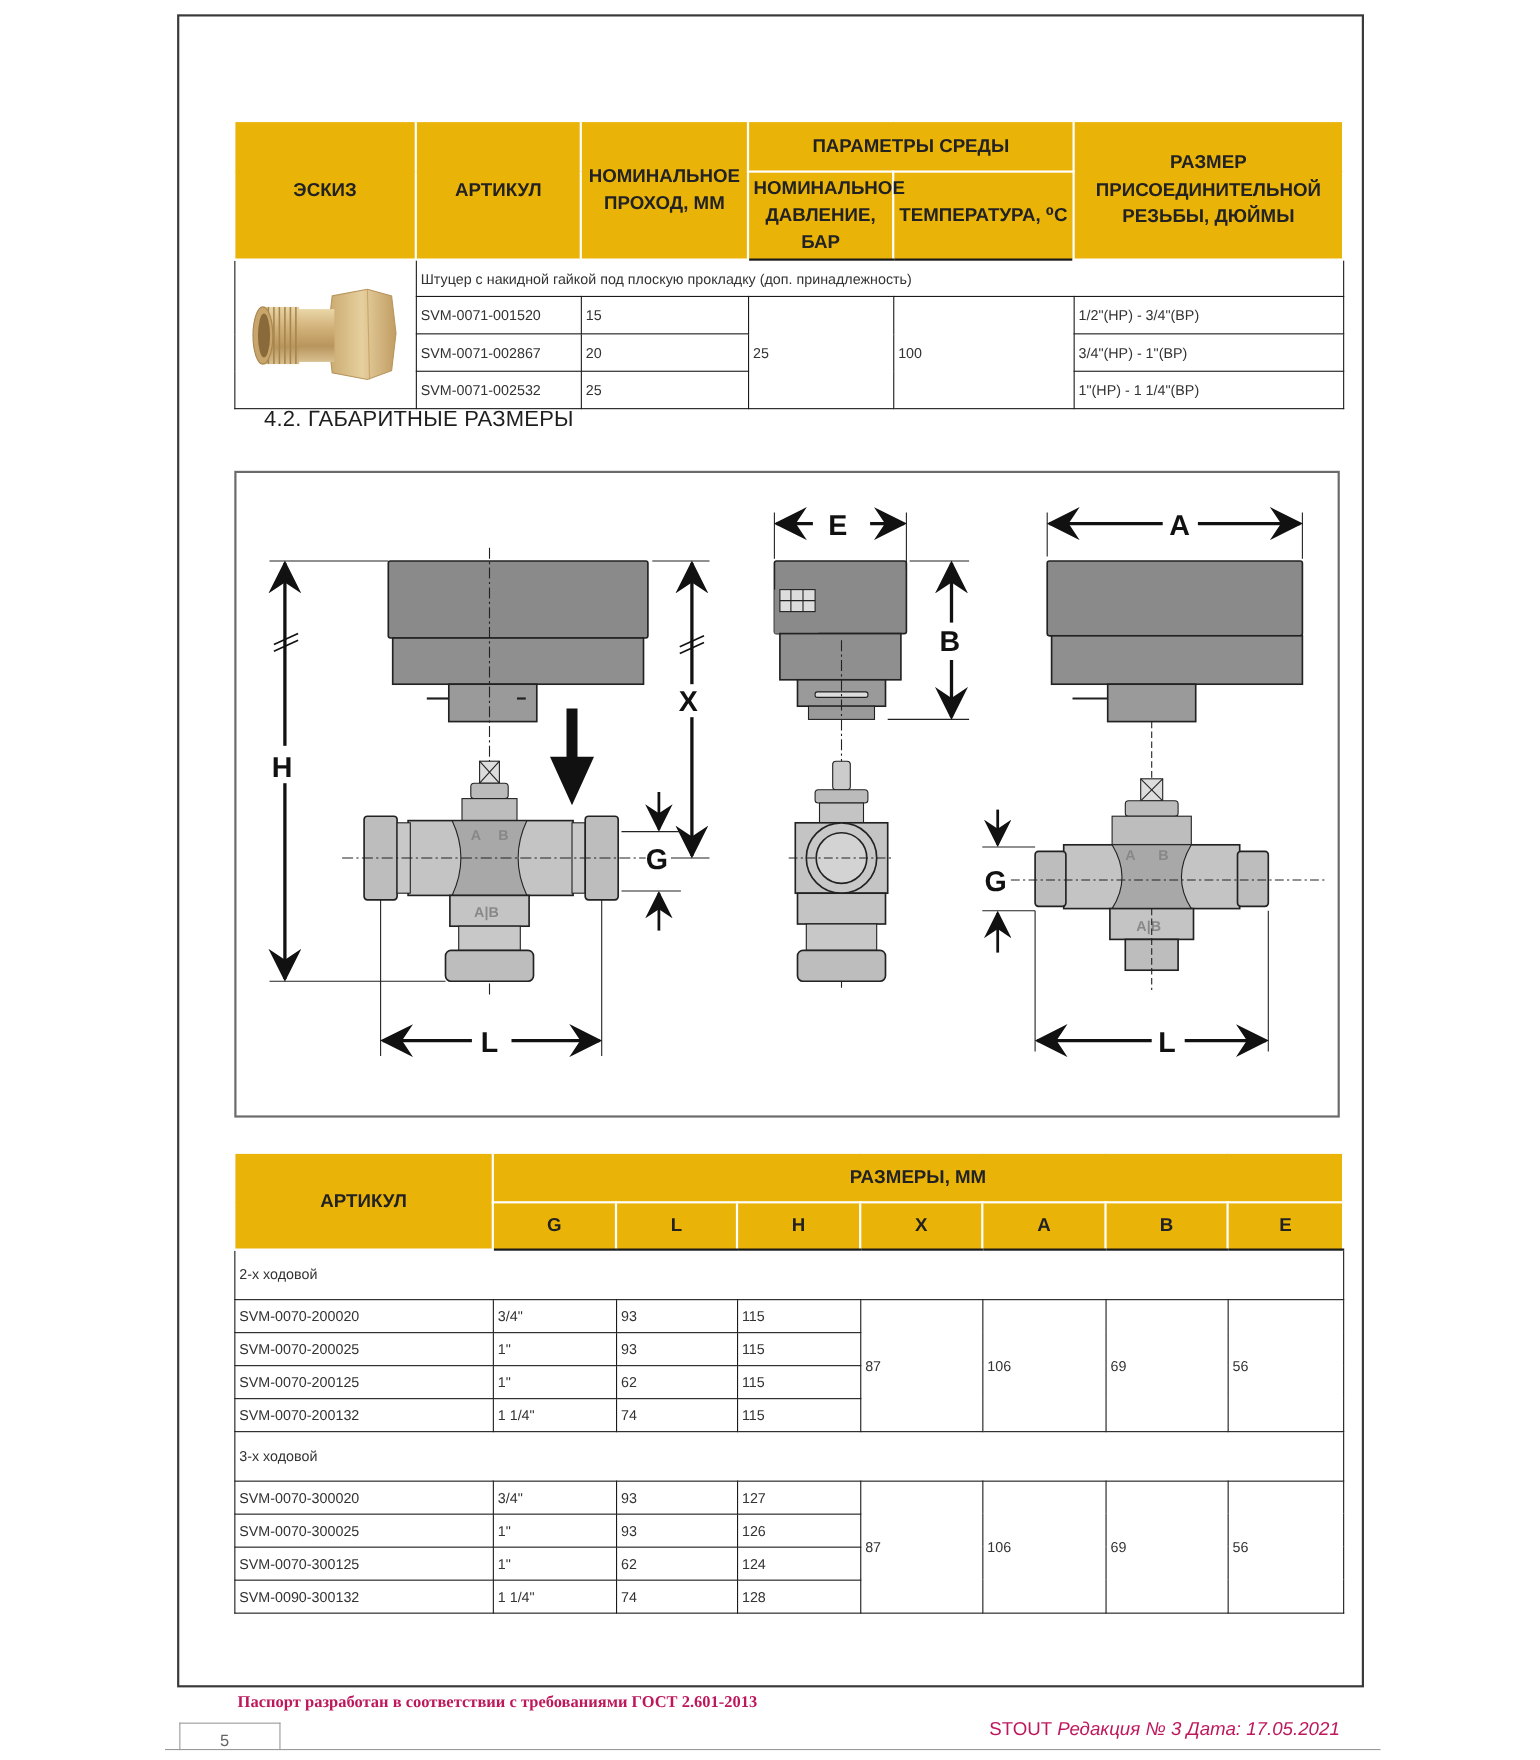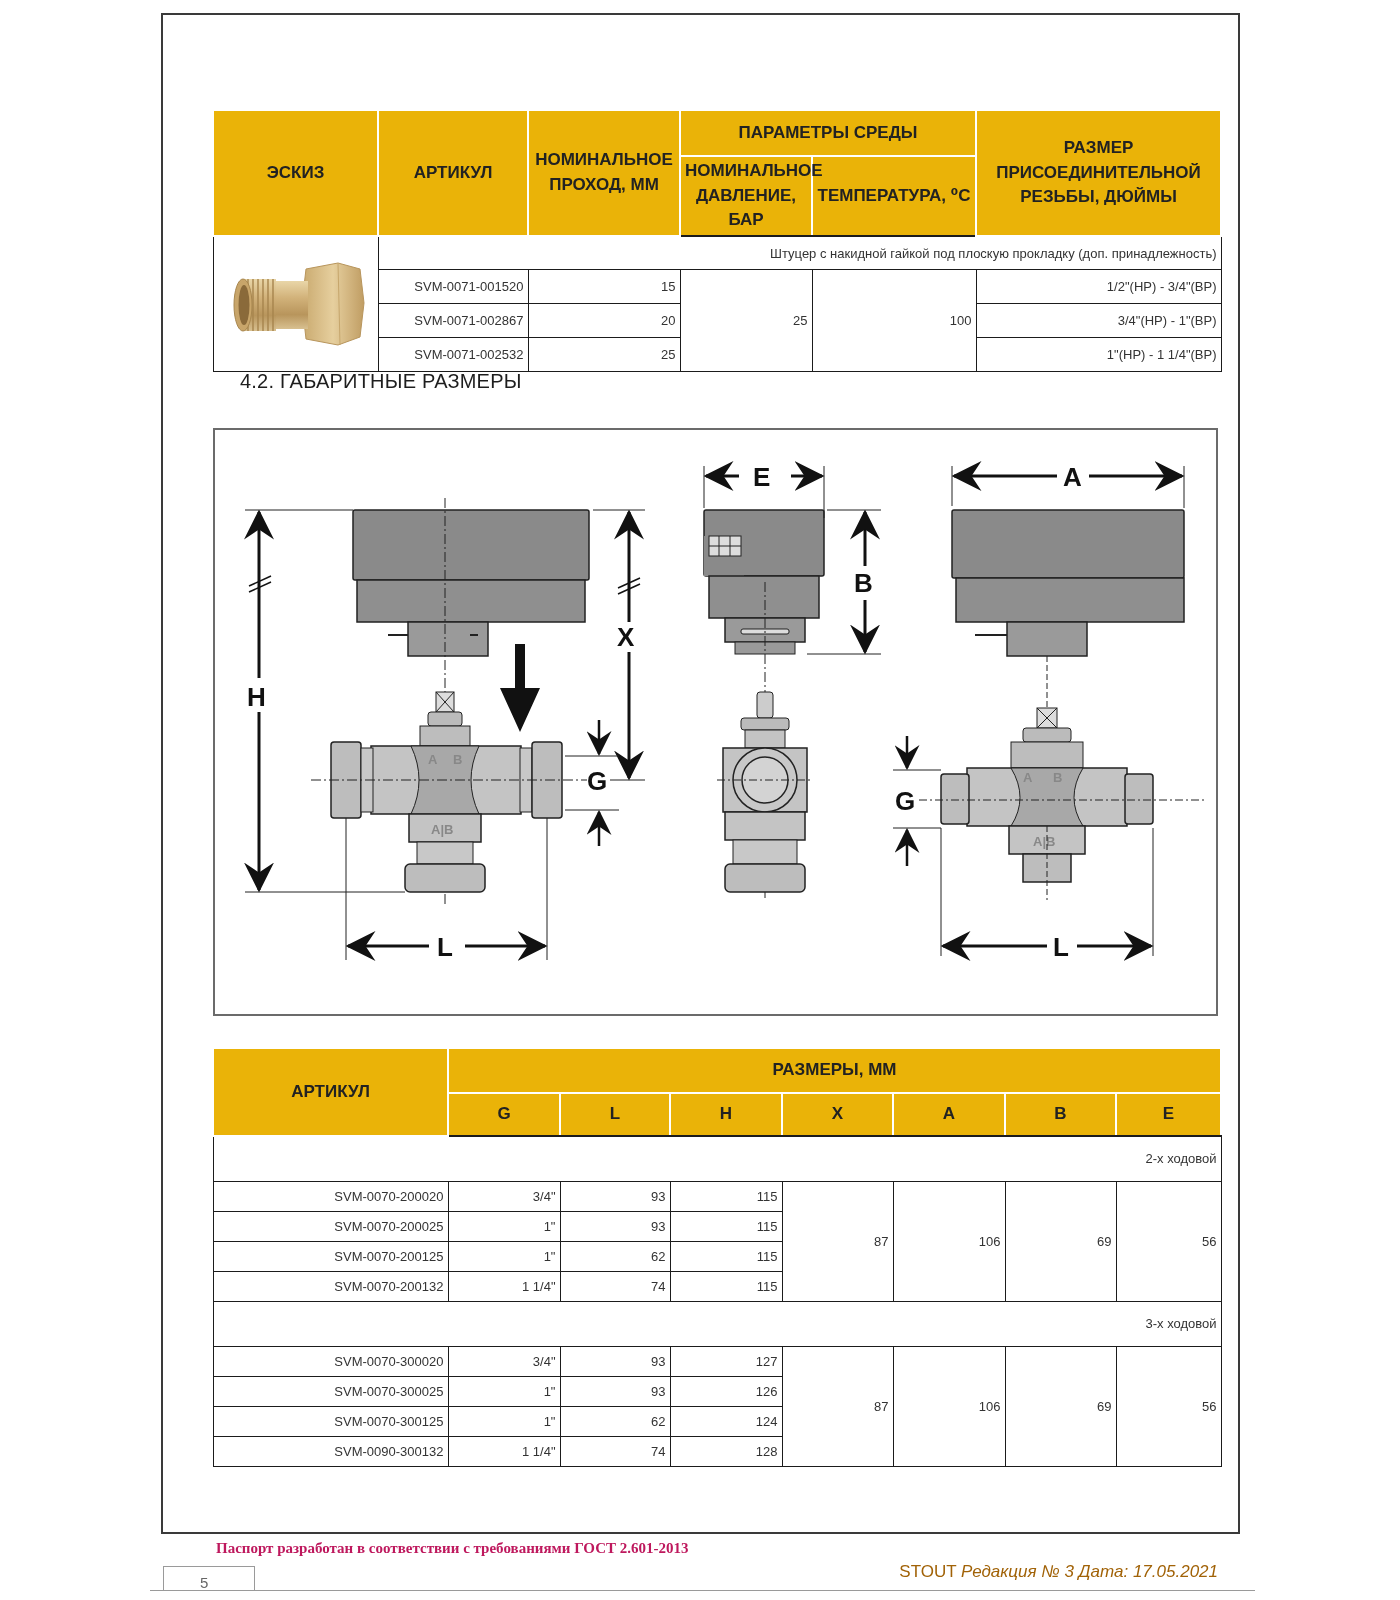--- a/index.html
+++ b/index.html
@@ -11,21 +11,21 @@
     border: 2px solid #3a3a3a; border-top-width: 2px;
   }
 
   table.t { position: absolute; border-collapse: collapse; table-layout: fixed; }
   table.t th {
     background: #eab308; color: #222; font-weight: bold; font-size: 17px;
     text-align: center; vertical-align: middle; border: 2px solid #ffffff;
     line-height: 1.45; padding: 2px 4px;
   }
   table.t td {
-    border: 1.5px solid #1b1b1b; font-size: 13px; text-align: right; vertical-align: middle;
+    border: 1.5px solid #1b1b1b; font-size: 13px; text-align: left; vertical-align: middle;
     color: #333; padding: 0 4px; background: #fff;
   }
   table.t tr.head-last th { border-bottom: 2px solid #1b1b1b; }
 
   
   #t1 { left: 212px; top: 109px; width: 1008px; }
   #t1 td { height: 34px; }
 
   .section-title {
     position: absolute; left: 240px; top: 370px; font-size: 20px; font-weight: normal;
@@ -46,21 +46,21 @@
   .gost-note {
     position: absolute; left: 216px; top: 1540px; font-family: "Liberation Serif", "DejaVu Serif", serif;
     font-weight: bold; font-size: 15px; color: #be185d;
   }
   .footer-line { position: absolute; left: 150px; top: 1590px; width: 1105px; height: 1px; background: #9a9a9a; }
   .page-tab {
     position: absolute; left: 163px; top: 1566px; width: 92px; height: 25px;
     border: 1px solid #9a9a9a; border-bottom: none; background: #fff;
   }
   .page-number { position: absolute; left: 200px; top: 1574px; font-size: 15px; color: #666; }
-  .footer-right { position: absolute; right: 182px; top: 1562px; font-size: 17px; color: #a16207; }
+  .footer-right { position: absolute; right: 182px; top: 1562px; font-size: 17px; color: #be185d; }
   .footer-right .brand { font-style: normal; }
   .footer-right .meta { font-style: italic; }
 </style>
 </head>
 <body>
 
 <div class="page-frame"></div>
 
 <table class="t" id="t1">
   <colgroup>

